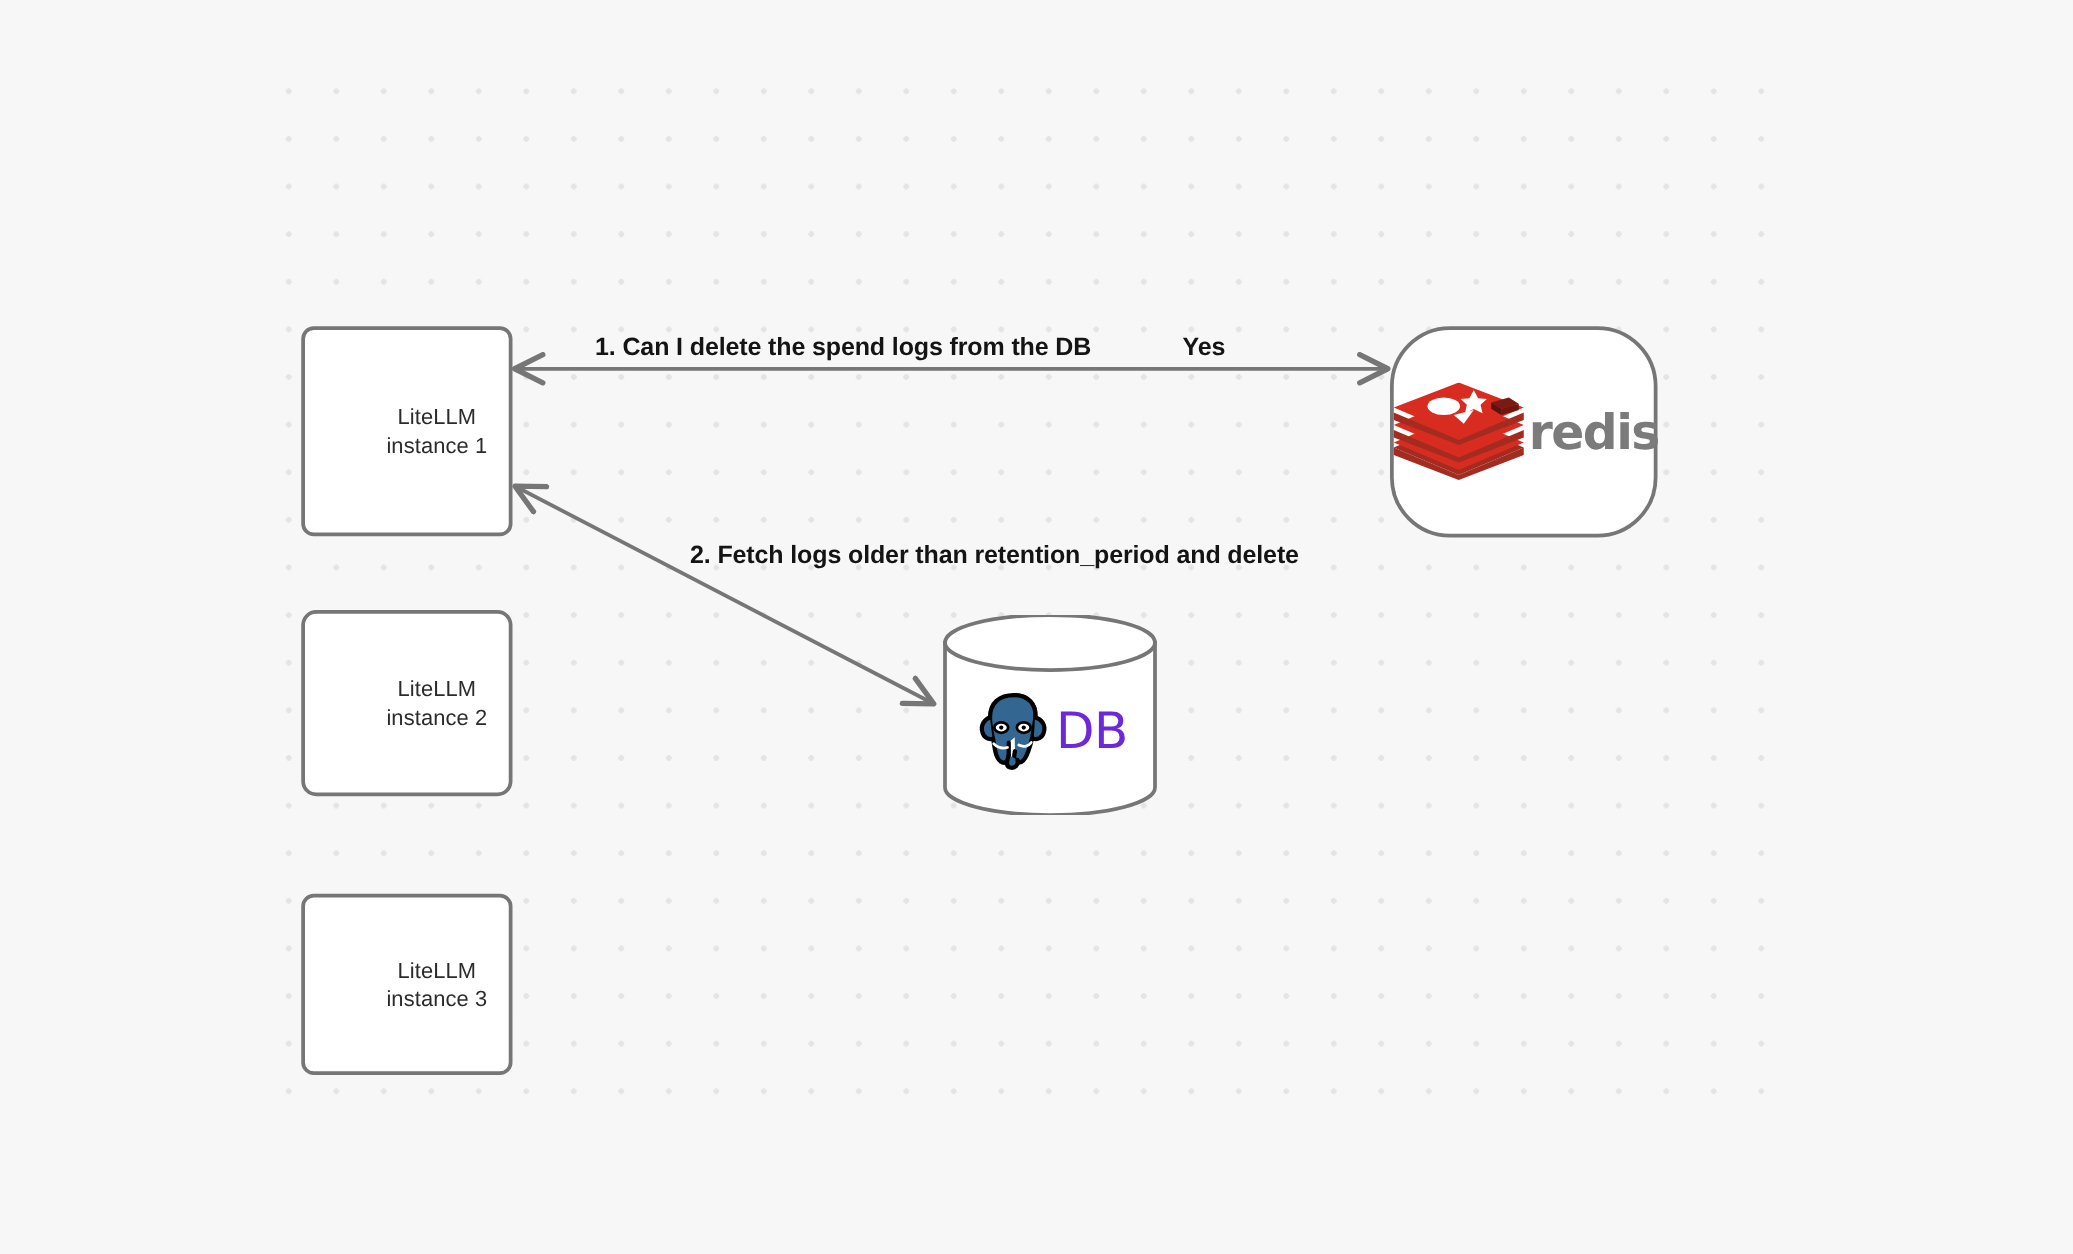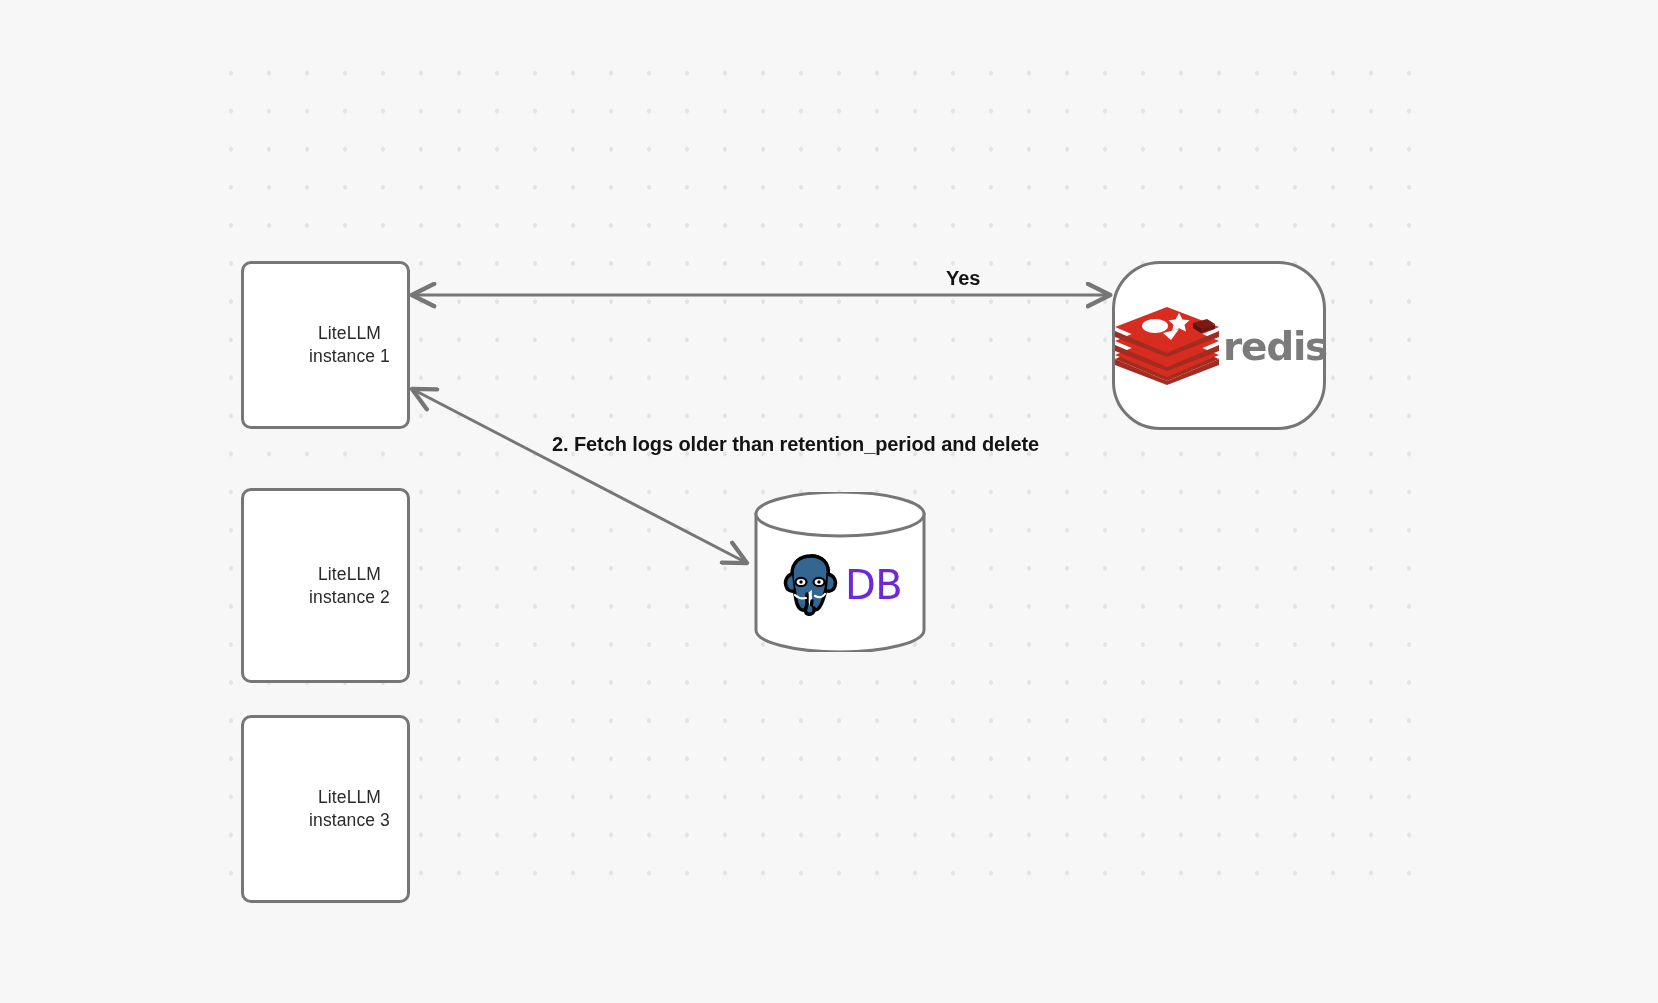--- a/index.html
+++ b/index.html
@@ -42,22 +42,22 @@
   }
   .node-box .node-label {
     font-size: 17.5px;
     color: #2b2b2b;
     letter-spacing: 0.1px;
     font-family: "Liberation Sans", "DejaVu Sans", sans-serif;
     text-align: center;
     line-height: 1.3;
   }
   #box-instance-1 { left: 241px; top: 261px; width: 169px; height: 168px; }
-  #box-instance-2 { left: 241px; top: 488px; width: 169px; height: 195px; }
-  #box-instance-3 { left: 241px; top: 715px; width: 169px; height: 188px; }
+  #box-instance-2 { left: 241px; top: 488px; width: 169px; height: 149px; border-radius: 12px; }
+  #box-instance-3 { left: 241px; top: 715px; width: 169px; height: 145px; }
 
   
   #node-redis {
     position: absolute;
     left: 1112px;
     top: 261px;
     width: 214px;
     height: 169px;
     background: #ffffff;
     border: 3px solid #767676;
@@ -225,18 +225,19 @@
           <circle cx="23" cy="30" r="1.7" fill="#000000"></circle>
           <circle cx="41" cy="30" r="1.7" fill="#000000"></circle>
           <path d="M17 43 C20 46 24 47 28 46" fill="none" stroke="#ffffff" stroke-width="2.2" stroke-linecap="round"></path>
           <path d="M37 44 C41 46 45 45 47 42" fill="none" stroke="#ffffff" stroke-width="2.2" stroke-linecap="round"></path>
         </svg>
       </span>
       <span class="db-text">DB</span>
     </div>
   </div>
 
+  <div class="edge-label" id="label-step1">1.  Can I delete the spend logs from the DB</div>
 
   <div class="edge-label" id="label-yes">Yes</div>
 
   <div class="edge-label" id="label-step2">2.  Fetch logs older than retention_period and delete</div>
 
 </div>
 
 </body></html>

